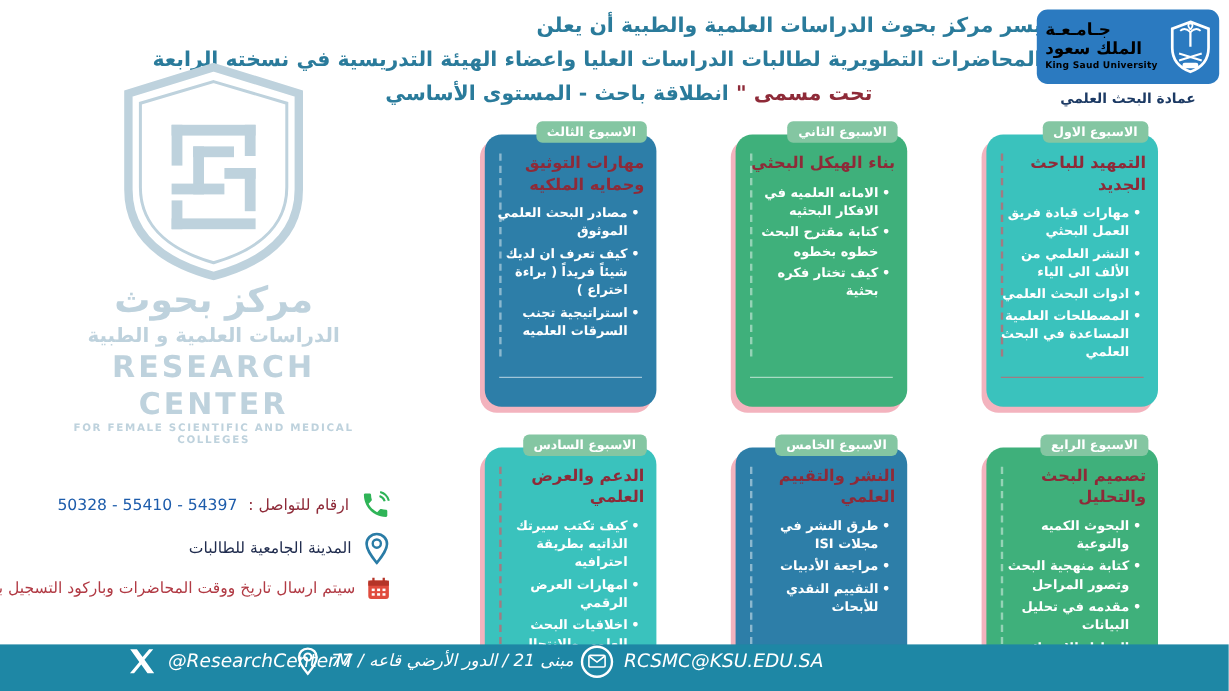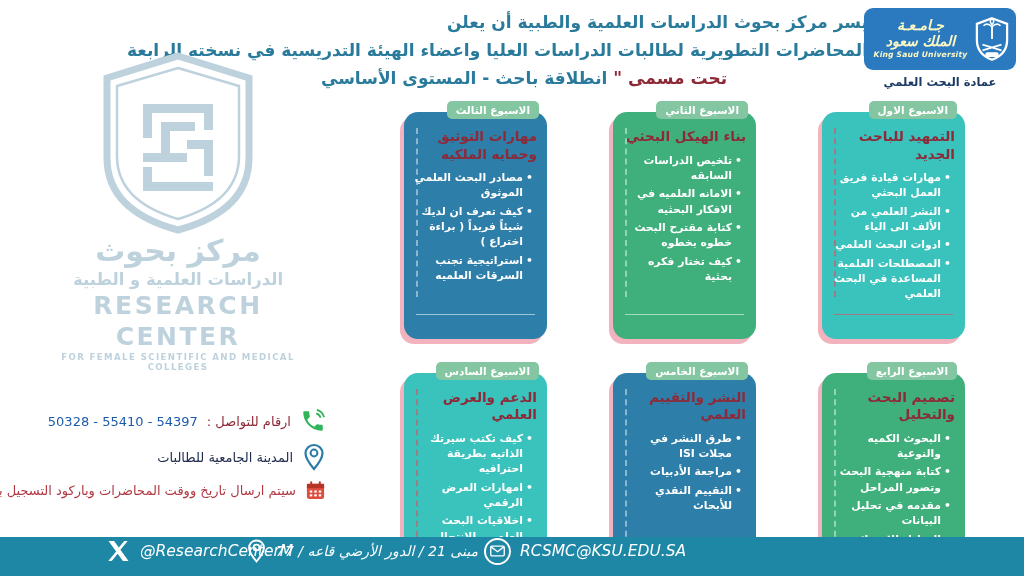--- a/index.html
+++ b/index.html
@@ -12,21 +12,21 @@
   .title-block{position:absolute;top:8px;left:120px;right:156px;text-align:right;direction:rtl;}
   .title-line{font-size:17px;font-weight:bold;line-height:28px;white-space:nowrap;color:var(--teal_text);}
   .t-maroon{color:var(--maroon);}
   .t-teal{color:var(--teal_text);}
   .title-line3{text-align:center;padding-left:60px;}
 
   
   .ksu{position:absolute;top:8px;right:8px;width:152px;}
   .ksu-box{background:var(--ksu_blue);border-radius:9px;height:62px;display:flex;align-items:center;
     padding:5px 7px;gap:5px;}
-  .ksu-names{flex:1;text-align:center;color:#fef9c3;line-height:1.12;font-style:italic;}
+  .ksu-names{flex:1;color:#000000;line-height:1.12;}
   .ksu-ar1{font-size:14px;font-weight:bold;letter-spacing:2px;}
   .ksu-ar2{font-size:14px;font-weight:bold;}
   .ksu-en{font-size:7.6px;font-weight:bold;margin-top:2px;letter-spacing:.2px;}
   .ksu-dept{margin-top:5px;text-align:center;font-size:11.5px;font-weight:bold;color:var(--dept_navy);direction:rtl;}
 
   
   .watermark{position:absolute;top:52px;left:32px;width:292px;text-align:center;color:var(--watermark);}
   .wm-ar-big{font-size:30px;font-weight:bold;direction:rtl;line-height:1.15;}
   .wm-ar-small{font-size:16.5px;font-weight:bold;direction:rtl;line-height:1.3;}
   .wm-en-big{font-size:25px;font-weight:bold;letter-spacing:2.5px;line-height:1.25;}
@@ -138,21 +138,20 @@
           <li>مهارات قيادة فريق العمل البحثي</li>
           <li>النشر العلمي من الألف الى الياء</li>
           <li>ادوات البحث العلمي</li>
           <li>المصطلحات العلمية المساعدة في البحث العلمي</li>
         </ul>
       </article>
       <article class="card theme-green">
         <span class="card-tag">الاسبوع الثاني</span>
         <h3 class="card-title">بناء الهيكل البحثي</h3>
         <ul>
-          <li>تلخيص الدراسات السابقه</li>
           <li>الامانه العلميه في الافكار البحثيه</li>
           <li>كتابة مقترح البحث خطوه بخطوه</li>
           <li>كيف تختار فكره بحثية</li>
         </ul>
       </article>
       <article class="card theme-blue">
         <span class="card-tag">الاسبوع الثالث</span>
         <h3 class="card-title">مهارات التوثيق وحمايه الملكيه</h3>
         <ul>
           <li>مصادر البحث العلمي الموثوق</li>

